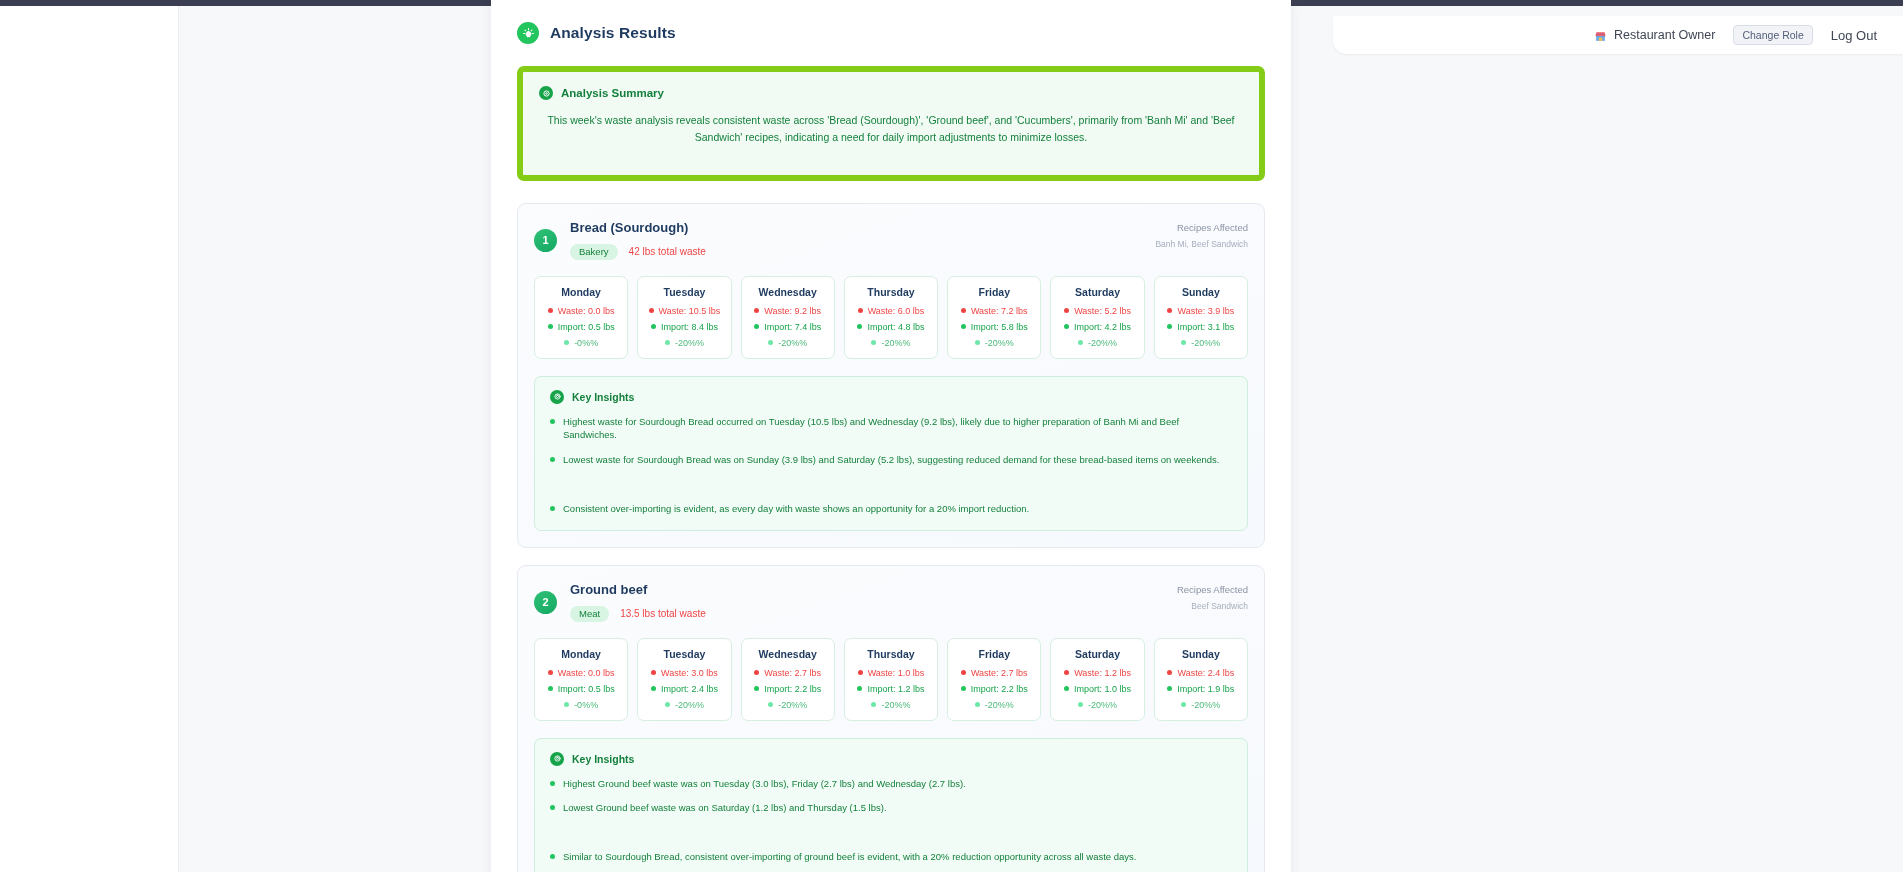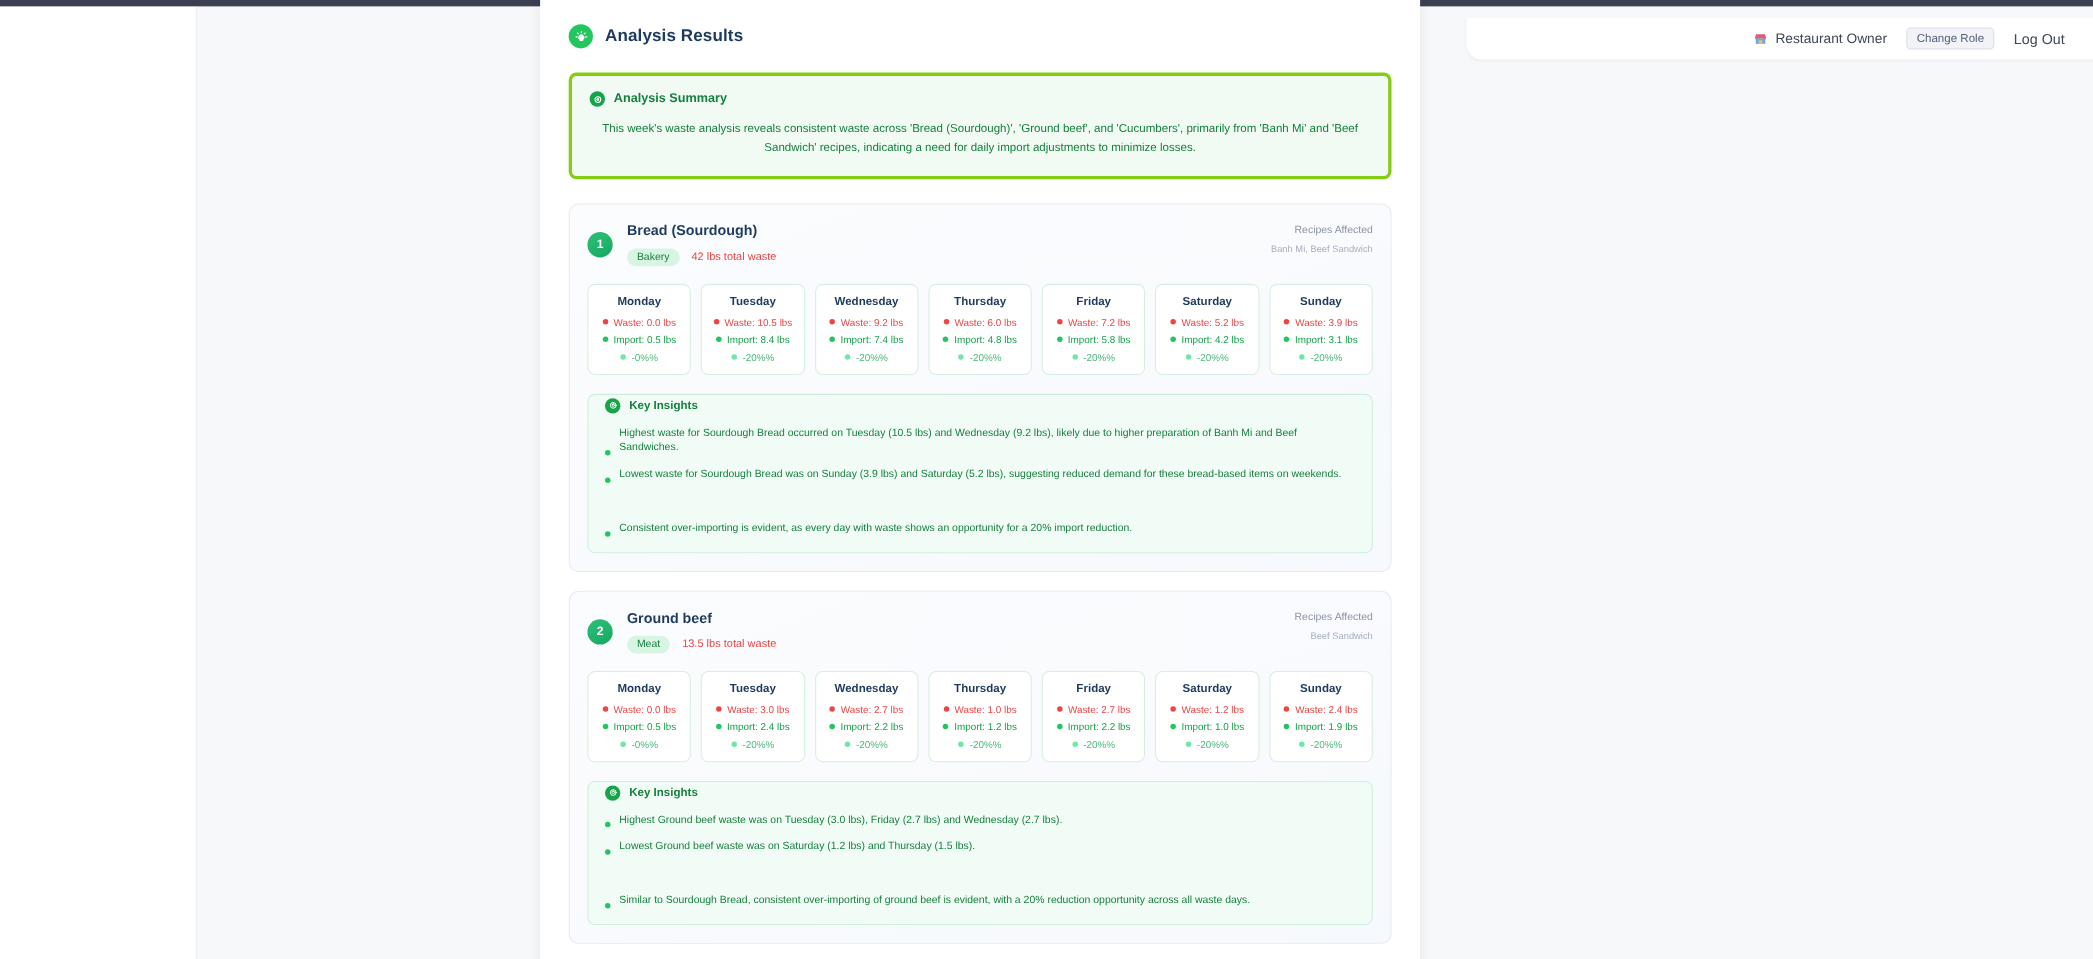--- a/index.html
+++ b/index.html
@@ -65,22 +65,22 @@
   .circle-icon {
     width: 22px; height: 22px; border-radius: 50%;
     background: #22c55e; display: flex; align-items: center; justify-content: center;
     flex: 0 0 22px;
   }
   .circle-icon svg { display: block; }
   .results-title { font-size: 15.5px; font-weight: bold; color: #1e3a5f; letter-spacing: .1px; }
 
   
   .summary-box {
-    background: #f1fbf4; border: 3px solid #84cc16; border-radius: 7px;
-    padding: 14px 16px 16px 16px; margin-bottom: 22px;
+    background: #f1fbf4; border: 6px solid #84cc16; border-radius: 7px;
+    padding: 14px 16px 28px 16px; margin-bottom: 22px;
   }
   .summary-head { display: flex; align-items: center; gap: 8px; margin-bottom: 12px; }
   .mini-icon {
     width: 14px; height: 14px; border-radius: 50%; background: #16a34a;
     display: flex; align-items: center; justify-content: center; flex: 0 0 14px;
   }
   .summary-title { font-size: 11.5px; font-weight: bold; color: #15803d; }
   .summary-text { font-size: 10.5px; color: #15803d; line-height: 1.65; text-align: center; }
 
   
@@ -126,25 +126,25 @@
   .dot.waste { background: #ef4444; }
   .dot.import { background: #22c55e; }
   .dot.pct { background: #6ee7a8; }
   .txt-waste { font-size: 9px; color: #ef4444; white-space: nowrap; }
   .txt-import { font-size: 9px; color: #16a34a; white-space: nowrap; }
   .txt-pct { font-size: 9px; color: #4ab87a; white-space: nowrap; }
 
   
   .insights {
     background: #f2fcf6; border: 1px solid #cfeedd; border-radius: 7px;
-    padding: 3px 15px 14px 15px;
+    padding: 13px 15px 14px 15px;
   }
   .insights-head { display: flex; align-items: center; gap: 8px; margin-bottom: 11px; }
   .insights-title { font-size: 10.5px; font-weight: bold; color: #15803d; }
-  .insight-item { display: flex; align-items: flex-end; gap: 8px; margin-bottom: 11px; }
+  .insight-item { display: flex; align-items: flex-start; gap: 8px; margin-bottom: 11px; }
   .insight-item:last-child { margin-bottom: 0; margin-top: 35px; }
   .insight-bullet {
     width: 5px; height: 5px; border-radius: 50%; background: #22c55e;
     flex: 0 0 5px; margin-top: 4px;
   }
   .insight-text { font-size: 9.5px; color: #15803d; line-height: 1.45; }
 </style>
 </head>
 <body>
 

